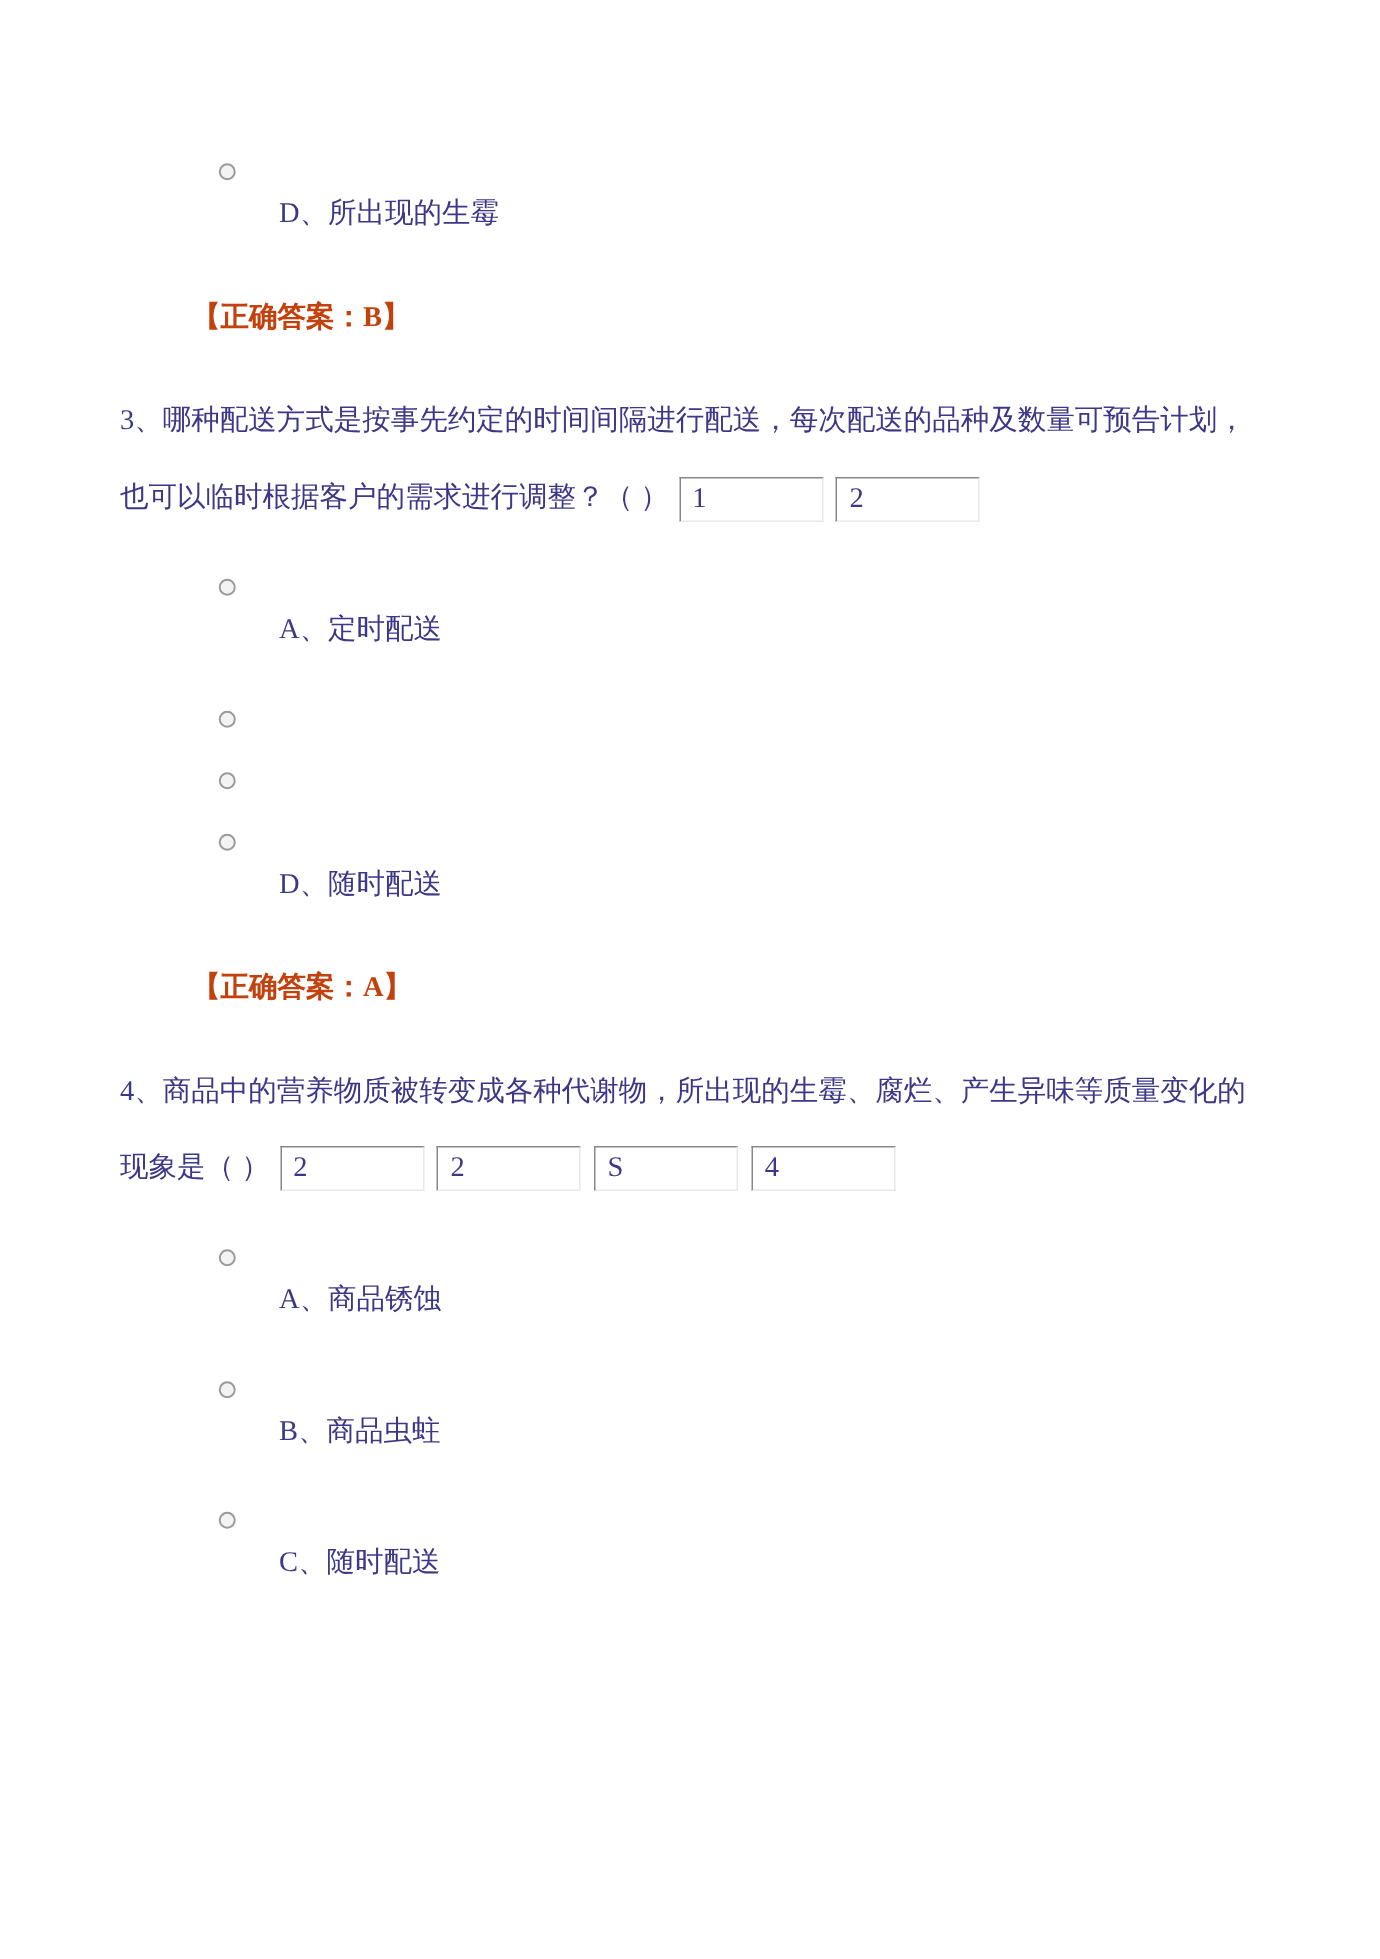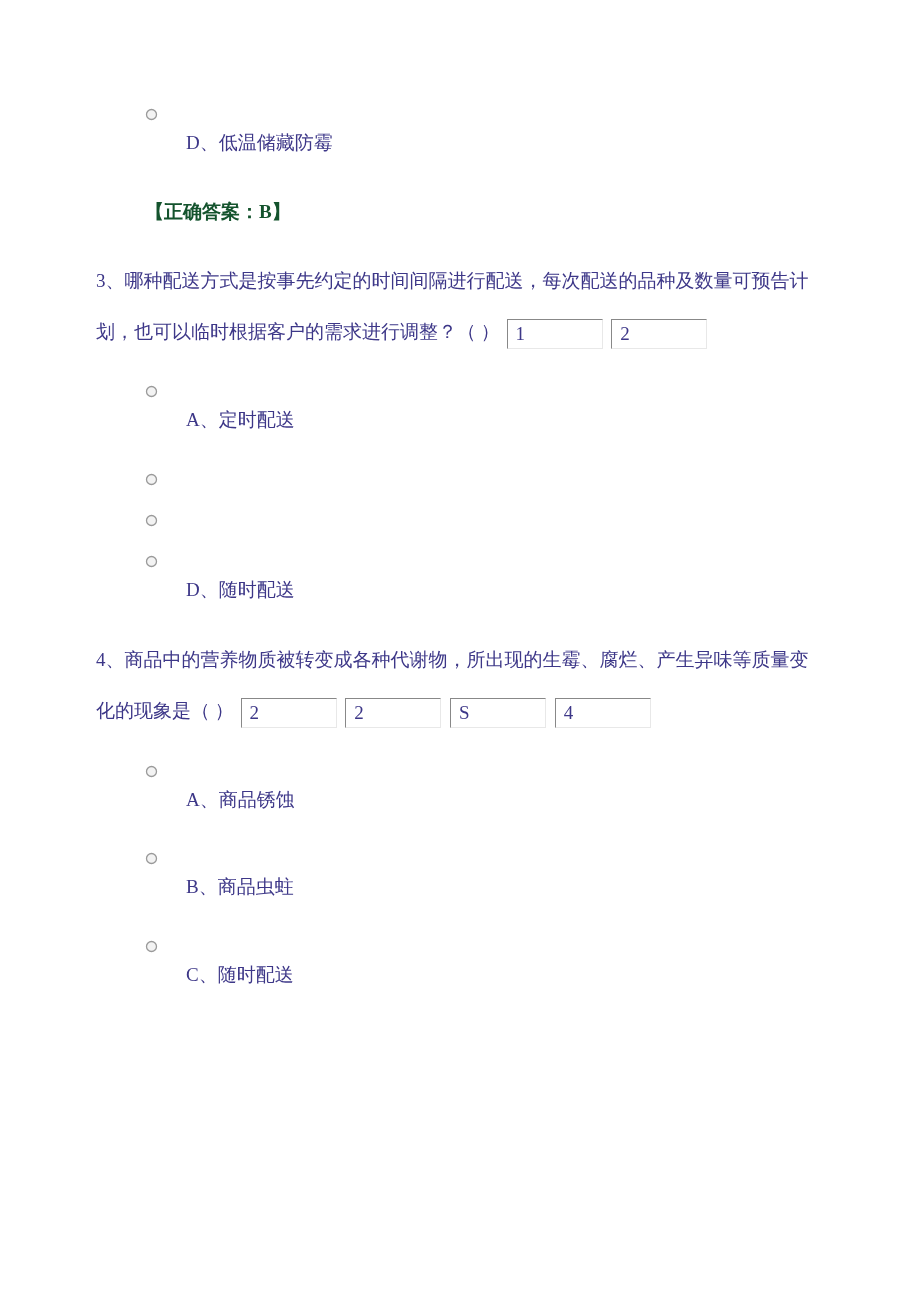--- a/index.html
+++ b/index.html
@@ -28,32 +28,32 @@
     margin-top: 8px;
     flex-shrink: 0;
   }
   .radio-icon svg { display: block; }
   .option-text {
     color: #3d3788;
     line-height: 2.6;
     padding-top: 18px;
   }
   .answer-line {
-    color: #14532d;
+    color: #c2410c;
     font-weight: bold;
-    margin-left: 65px;
+    margin-left: 48px;
     margin-bottom: 18px;
     margin-top: 4px;
   }
   .answer-letter { font-family: "Times New Roman", serif; }
   .question-block { margin-bottom: 10px; }
   .question-text {
     color: #3d3788;
     line-height: 2.7;
-    margin: 16px;
+    margin: 0;
   }
   .q-num, .letter { font-family: "Times New Roman", serif; }
   .inline-box {
     display: inline-block;
     vertical-align: middle;
     width: 96px;
     height: 30px;
     border-top: 1px solid #888;
     border-left: 1px solid #888;
     border-right: 1px solid #e8e8e8;
@@ -74,21 +74,21 @@
 </style>
 </head>
 <body>
 
 <div class="option-row">
   <span class="radio-icon">
     <svg viewBox="0 0 13 13">
         <circle cx="6.5" cy="6.5" r="5" fill="#f3f3f3" stroke="#9a9a9a" stroke-width="1.3"></circle>
       </svg>
   </span>
-  <span class="option-text">D、低温储藏防霉</span>
+  <span class="option-text">D、所出现的生霉</span>
 </div>
 <div class="answer-line">
   <span>【正确答案：</span><span class="answer-letter">B</span><span>】</span>
 </div>
 
 <div class="question-block">
   <p class="question-text">
     <span class="q-num">3</span><span>、哪种配送方式是按事先约定的时间间隔进行配送，每次配送的品种及数量可预告计划，也可以临时根据客户的需求进行调整？（ ）</span>
     <span class="inline-box">1</span>
     <span class="inline-box">2</span>
@@ -117,20 +117,23 @@
     </span>
   </div>
   <div class="option-row">
     <span class="radio-icon">
       <svg viewBox="0 0 13 13">
           <circle cx="6.5" cy="6.5" r="5" fill="#f3f3f3" stroke="#9a9a9a" stroke-width="1.3"></circle>
         </svg>
     </span>
     <span class="option-text">D、随时配送</span>
   </div>
+  <div class="answer-line">
+    <span>【正确答案：</span><span class="answer-letter">A</span><span>】</span>
+  </div>
 </div>
 
 <div class="question-block">
   <p class="question-text">
     <span class="q-num">4</span><span>、商品中的营养物质被转变成各种代谢物，所出现的生霉、腐烂、产生异味等质量变化的现象是（ ）</span>
     <span class="inline-box">2</span>
     <span class="inline-box">2</span>
     <span class="inline-box">S</span>
     <span class="inline-box">4</span>
   </p>

